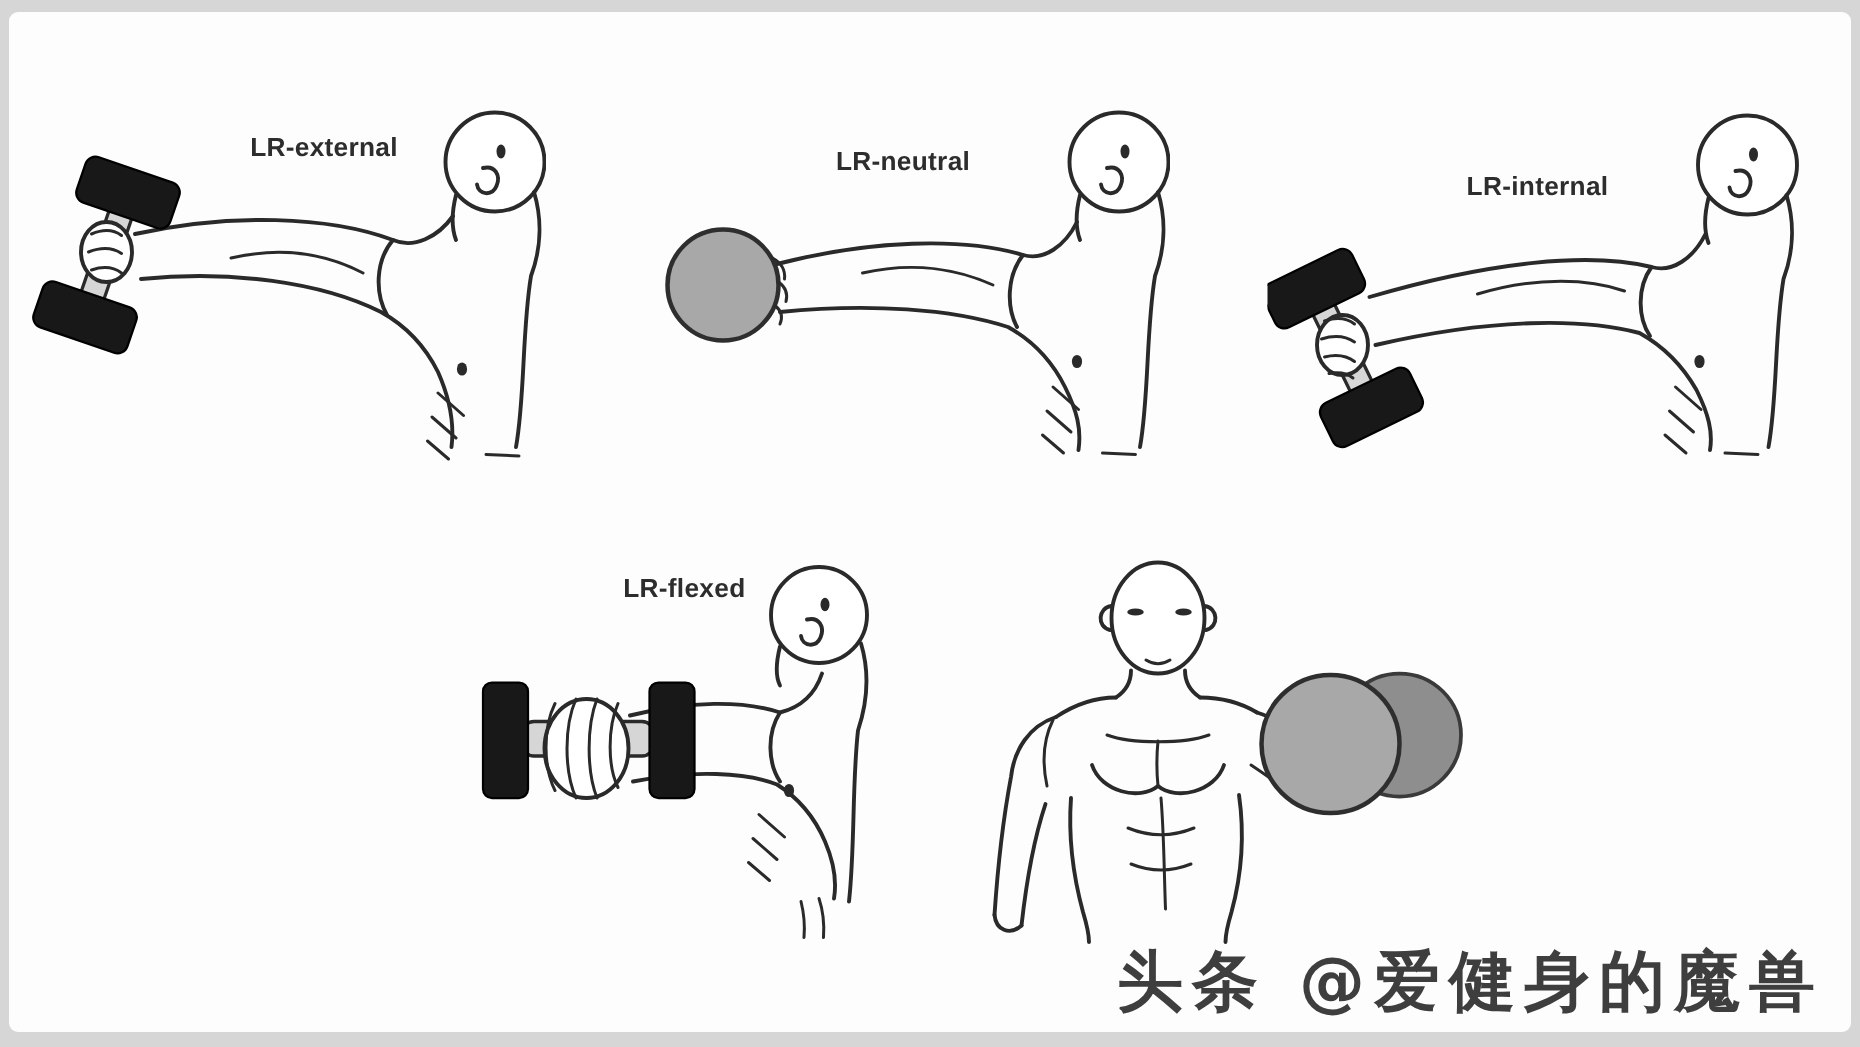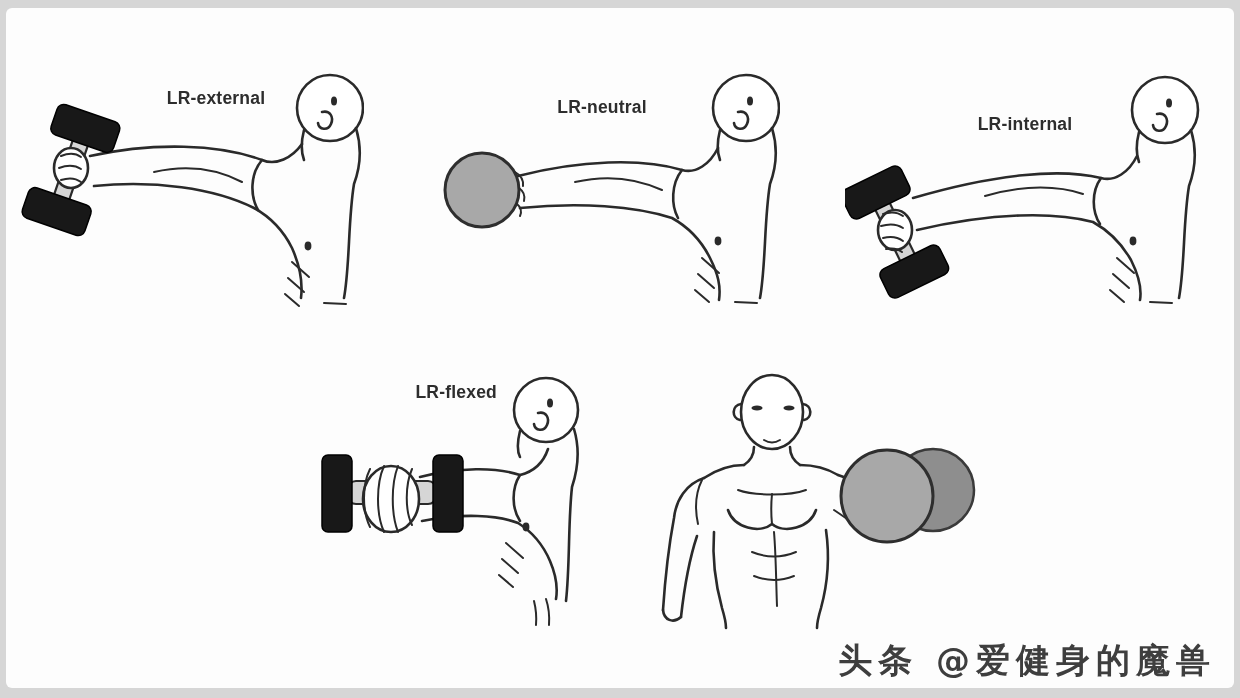--- a/index.html
+++ b/index.html
@@ -4,21 +4,21 @@
 <style>
   * { margin:0; padding:0; box-sizing:border-box; }
   html,body { width:1240px; height:698px; }
   body { font-family:"Liberation Sans", sans-serif; background:#e9e9e9; }
   .stage { position:relative; width:1240px; height:698px; background:var(--frame,#d6d6d6); overflow:hidden; }
   .paper { position:absolute; left:6px; right:6px; top:8px; bottom:10px; background:var(--background,#fdfdfd); border-radius:6px; }
   .panel { position:absolute; }
   .panel svg { position:absolute; left:0; top:0; }
   .fig-label { position:absolute; width:170px; text-align:center; font-weight:700; font-size:17.5px;
                letter-spacing:.2px; color:var(--label_text,#2d2d2d); font-family:"Liberation Sans",sans-serif; }
-  .watermark { position:absolute; right:24px; bottom:14px; font-size:34px; letter-spacing:6px; font-weight:600;
+  .watermark { position:absolute; right:24px; bottom:14px; font-size:44px; letter-spacing:6px; font-weight:600;
                color:var(--watermark_text,#3e3e3e); font-family:"DejaVu Sans",sans-serif; }
   .ln { fill:none; stroke:var(--ink,#2a2a2a); stroke-width:2.6; stroke-linecap:round; stroke-linejoin:round; }
   .ln-thin { fill:none; stroke:var(--ink,#2a2a2a); stroke-width:2; stroke-linecap:round; stroke-linejoin:round; }
   .solid { fill:var(--ink,#2a2a2a); stroke:none; }
   .whitefill { fill:#ffffff; stroke:var(--ink,#2a2a2a); stroke-width:2.6; }
   .plate { fill:var(--plate_dark,#181818); stroke:#000; stroke-width:1.5; }
   .handle { fill:var(--handle,#d6d6d6); stroke:var(--ink,#2a2a2a); stroke-width:2.2; }
   .plate-front { fill:var(--plate_gray_front,#a8a8a8); stroke:#2e2e2e; stroke-width:3; }
   .plate-back { fill:var(--plate_gray_back,#8e8e8e); stroke:#3a3a3a; stroke-width:2.5; }
 </style>

